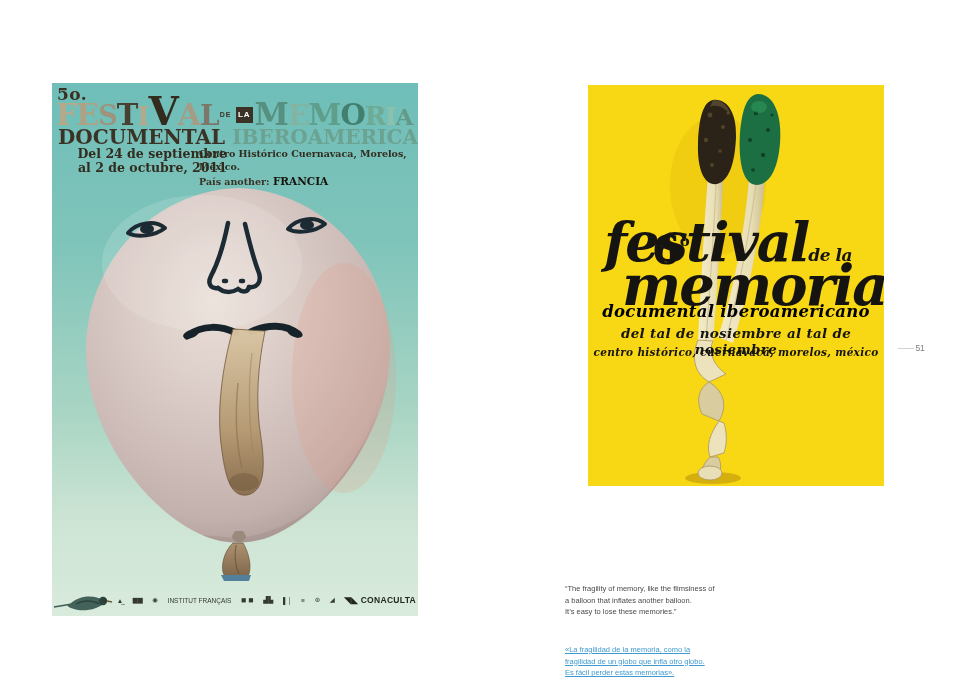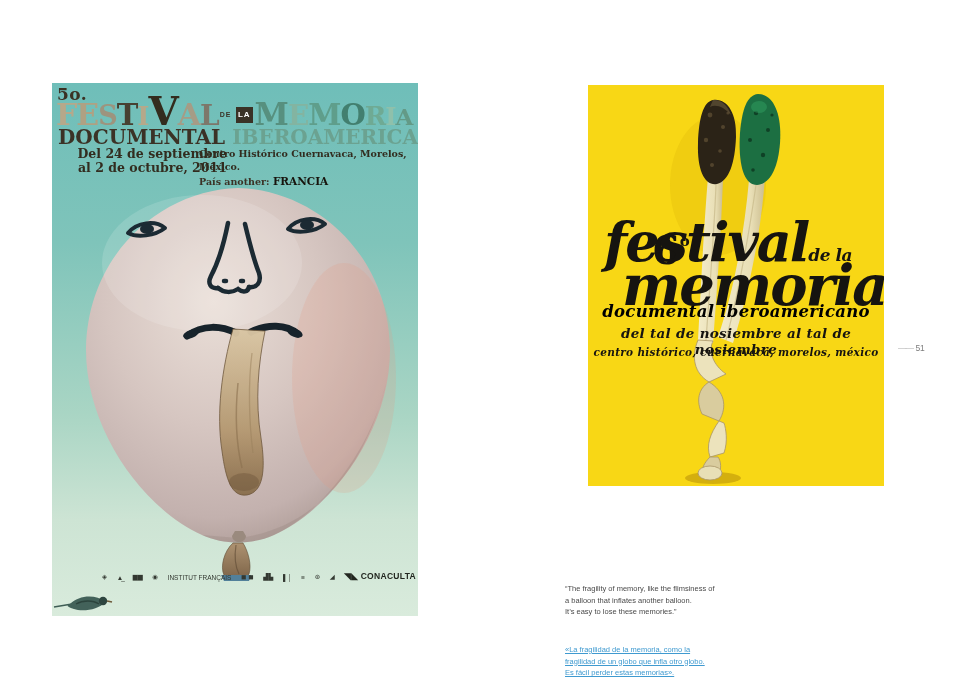--- a/index.html
+++ b/index.html
@@ -22,22 +22,22 @@
              font-family:"Liberation Sans",sans-serif; font-weight:bold; transform:translateY(-8px); }
   .lp-dela-top { font-size:7px; color:#3a3226; letter-spacing:1px; }
   .lp-dela-bottom { font-size:8px; color:#ffffff; background:#3a3226; padding:4px 2px; letter-spacing:1px;text-align:right; }
   .lp-word2 { font-size:30px; letter-spacing:-1px; white-space:nowrap; }
   .lp-line2 { position:absolute; left:6px; top:44px; font-size:20px; letter-spacing:0px; white-space:nowrap; line-height:1; }
   .lp-dates { position:absolute; left:8px; top:64px; font-size:12.5px; color:#322c1f; line-height:1.15;
               font-family:"DejaVu Serif", serif; font-weight:bold;text-align:right; }
   .lp-dates .l2 { margin-left:18px; }
   .lp-venue { position:absolute; left:147px; top:65px; width:218px; font-size:9.5px; color:#322c1f;
               line-height:1.35; font-family:"DejaVu Serif", serif; font-weight:bold; }
-  .lp-logos { position:absolute; left:50px; right:2px; top:478px; height:20px; display:flex;
-              align-items:flex-end; justify-content:space-between;gap:8px; }
+  .lp-logos { position:absolute; left:50px; right:2px; top:507px; height:20px; display:flex;
+              align-items:center; justify-content:space-between;gap:8px; }
   .logo-item { font-size:6.5px; color:#333831; white-space:nowrap; letter-spacing:0; }
   .logo-item.big { font-size:8.5px; font-weight:bold; color:#22261f; letter-spacing:0.3px; }
 
   
   .poster-right { position:absolute; left:588px; top:85px; width:296px; height:401px;
     background:#f8d715; overflow:hidden; }
   .rp-svg { position:absolute; left:0; top:0; width:296px; height:401px; }
   .rp-text { position:absolute; left:0; top:0; width:296px; height:401px;
     font-family:"DejaVu Serif", serif; font-weight:bold; font-style:italic; color:#161410; }
   .rp-edition { position:absolute; left:64px; top:110px; font-size:40px; line-height:1; font-style:normal;margin-top:35px; }

